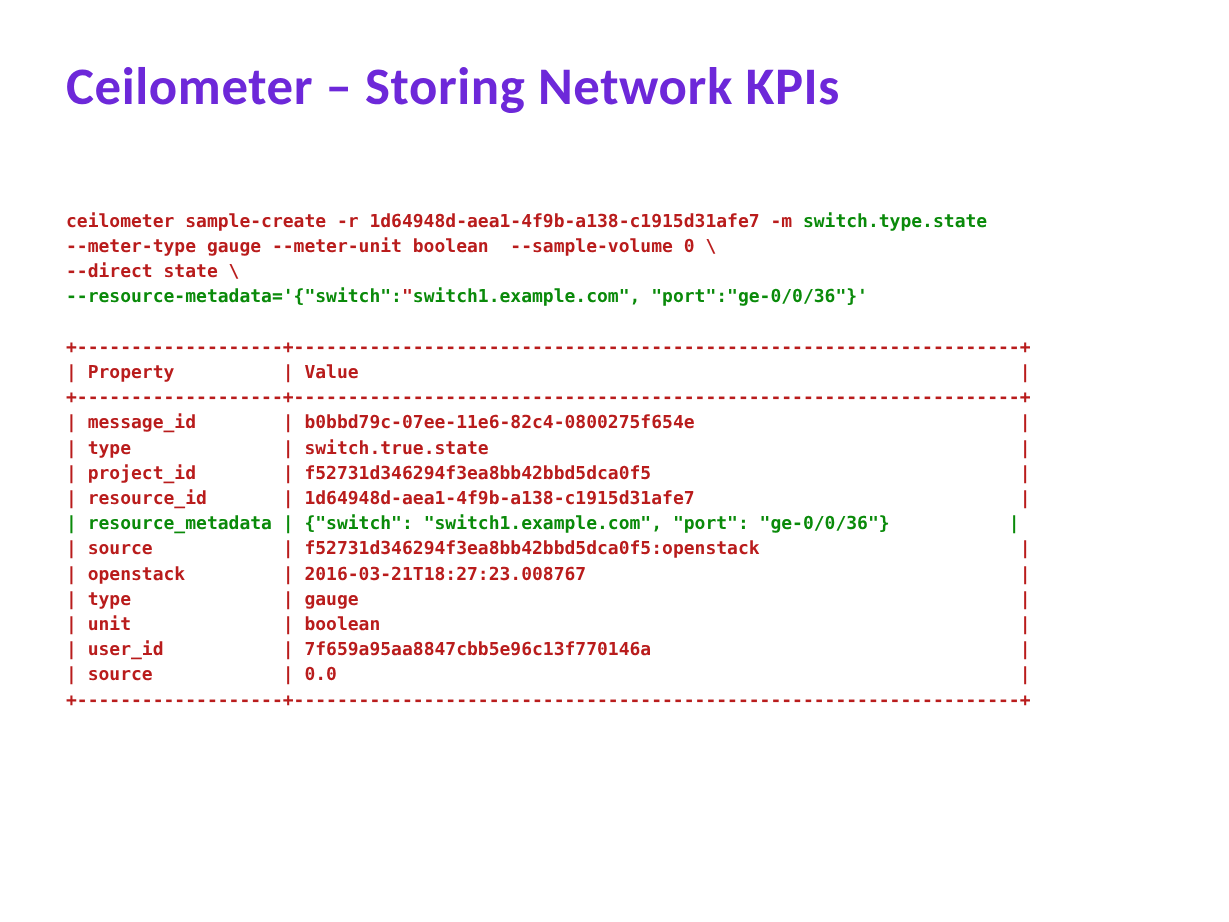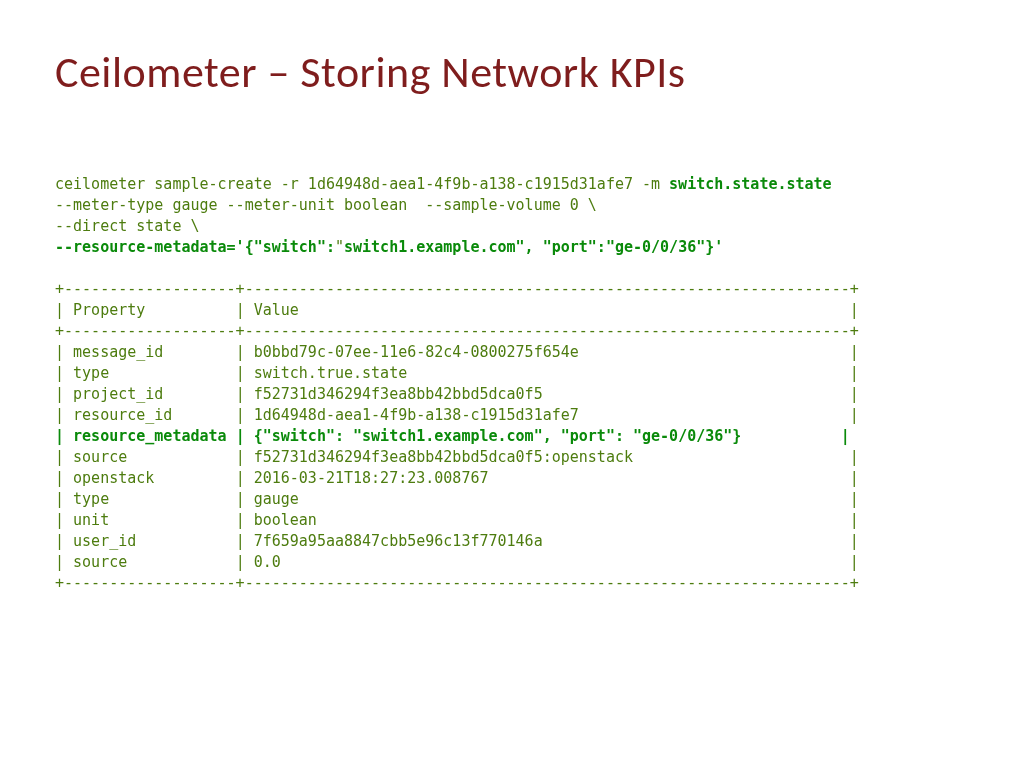--- a/index.html
+++ b/index.html
@@ -1,29 +1,29 @@
 <!DOCTYPE html>
 <html><head>
   <meta charset="utf-8">
   <style>
     * { box-sizing: border-box; margin: 0; padding: 0; }
     html, body { width: 1024px; height: 768px; background: #fff; font-family: Calibri, Arial, sans-serif; }
     .slide { width: 1024px; height: 768px; padding: 45px 55px; position: relative; }
-    .title { font-size: 44px; font-weight: 400; color: #7f1d1d; margin-bottom: 75px; letter-spacing: 0.5px; }
+    .title { font-size: 44px; font-weight: 700; color: #6d28d9; margin-bottom: 75px; letter-spacing: 0.5px; }
     .term { font-family: "DejaVu Sans Mono", "Lucida Console", Consolas, monospace; font-size: 15px; line-height: 1.4; color: #333; white-space: pre; }
     .g { color: #0a8a0a; font-weight: bold; }
-    .hdr { color: #4d7c0f; }
+    .hdr { color: #b91c1c; font-weight: bold; }
   </style>
 </head>
 <body>
 
 <div class="slide">
   <h1 class="title">Ceilometer – Storing Network KPIs</h1>
 
-  <div class="term" id="term"><span class="hdr">ceilometer sample-create -r 1d64948d-aea1-4f9b-a138-c1915d31afe7 -m </span><span class="g">switch.state.state</span>
+  <div class="term" id="term"><span class="hdr">ceilometer sample-create -r 1d64948d-aea1-4f9b-a138-c1915d31afe7 -m </span><span class="g">switch.type.state</span>
 <span class="hdr">--meter-type gauge --meter-unit boolean  --sample-volume 0 \</span>
 <span class="hdr">--direct state \</span>
 <span class="g">--resource-metadata='{"switch":</span><span class="hdr">"</span><span class="g">switch1.example.com", "port":"ge-0/0/36"}'</span>
 
 <span class="hdr">+-------------------+-------------------------------------------------------------------+</span>
 <span class="hdr">| Property          </span><span class="hdr">| Value                                                             |</span>
 <span class="hdr">+-------------------+-------------------------------------------------------------------+</span>
 <span class="hdr">| message_id        </span><span class="hdr">| b0bbd79c-07ee-11e6-82c4-0800275f654e                              |</span>
 <span class="hdr">| type              </span><span class="hdr">| switch.true.state                                                 |</span>
 <span class="hdr">| project_id        </span><span class="hdr">| f52731d346294f3ea8bb42bbd5dca0f5                                  |</span>

